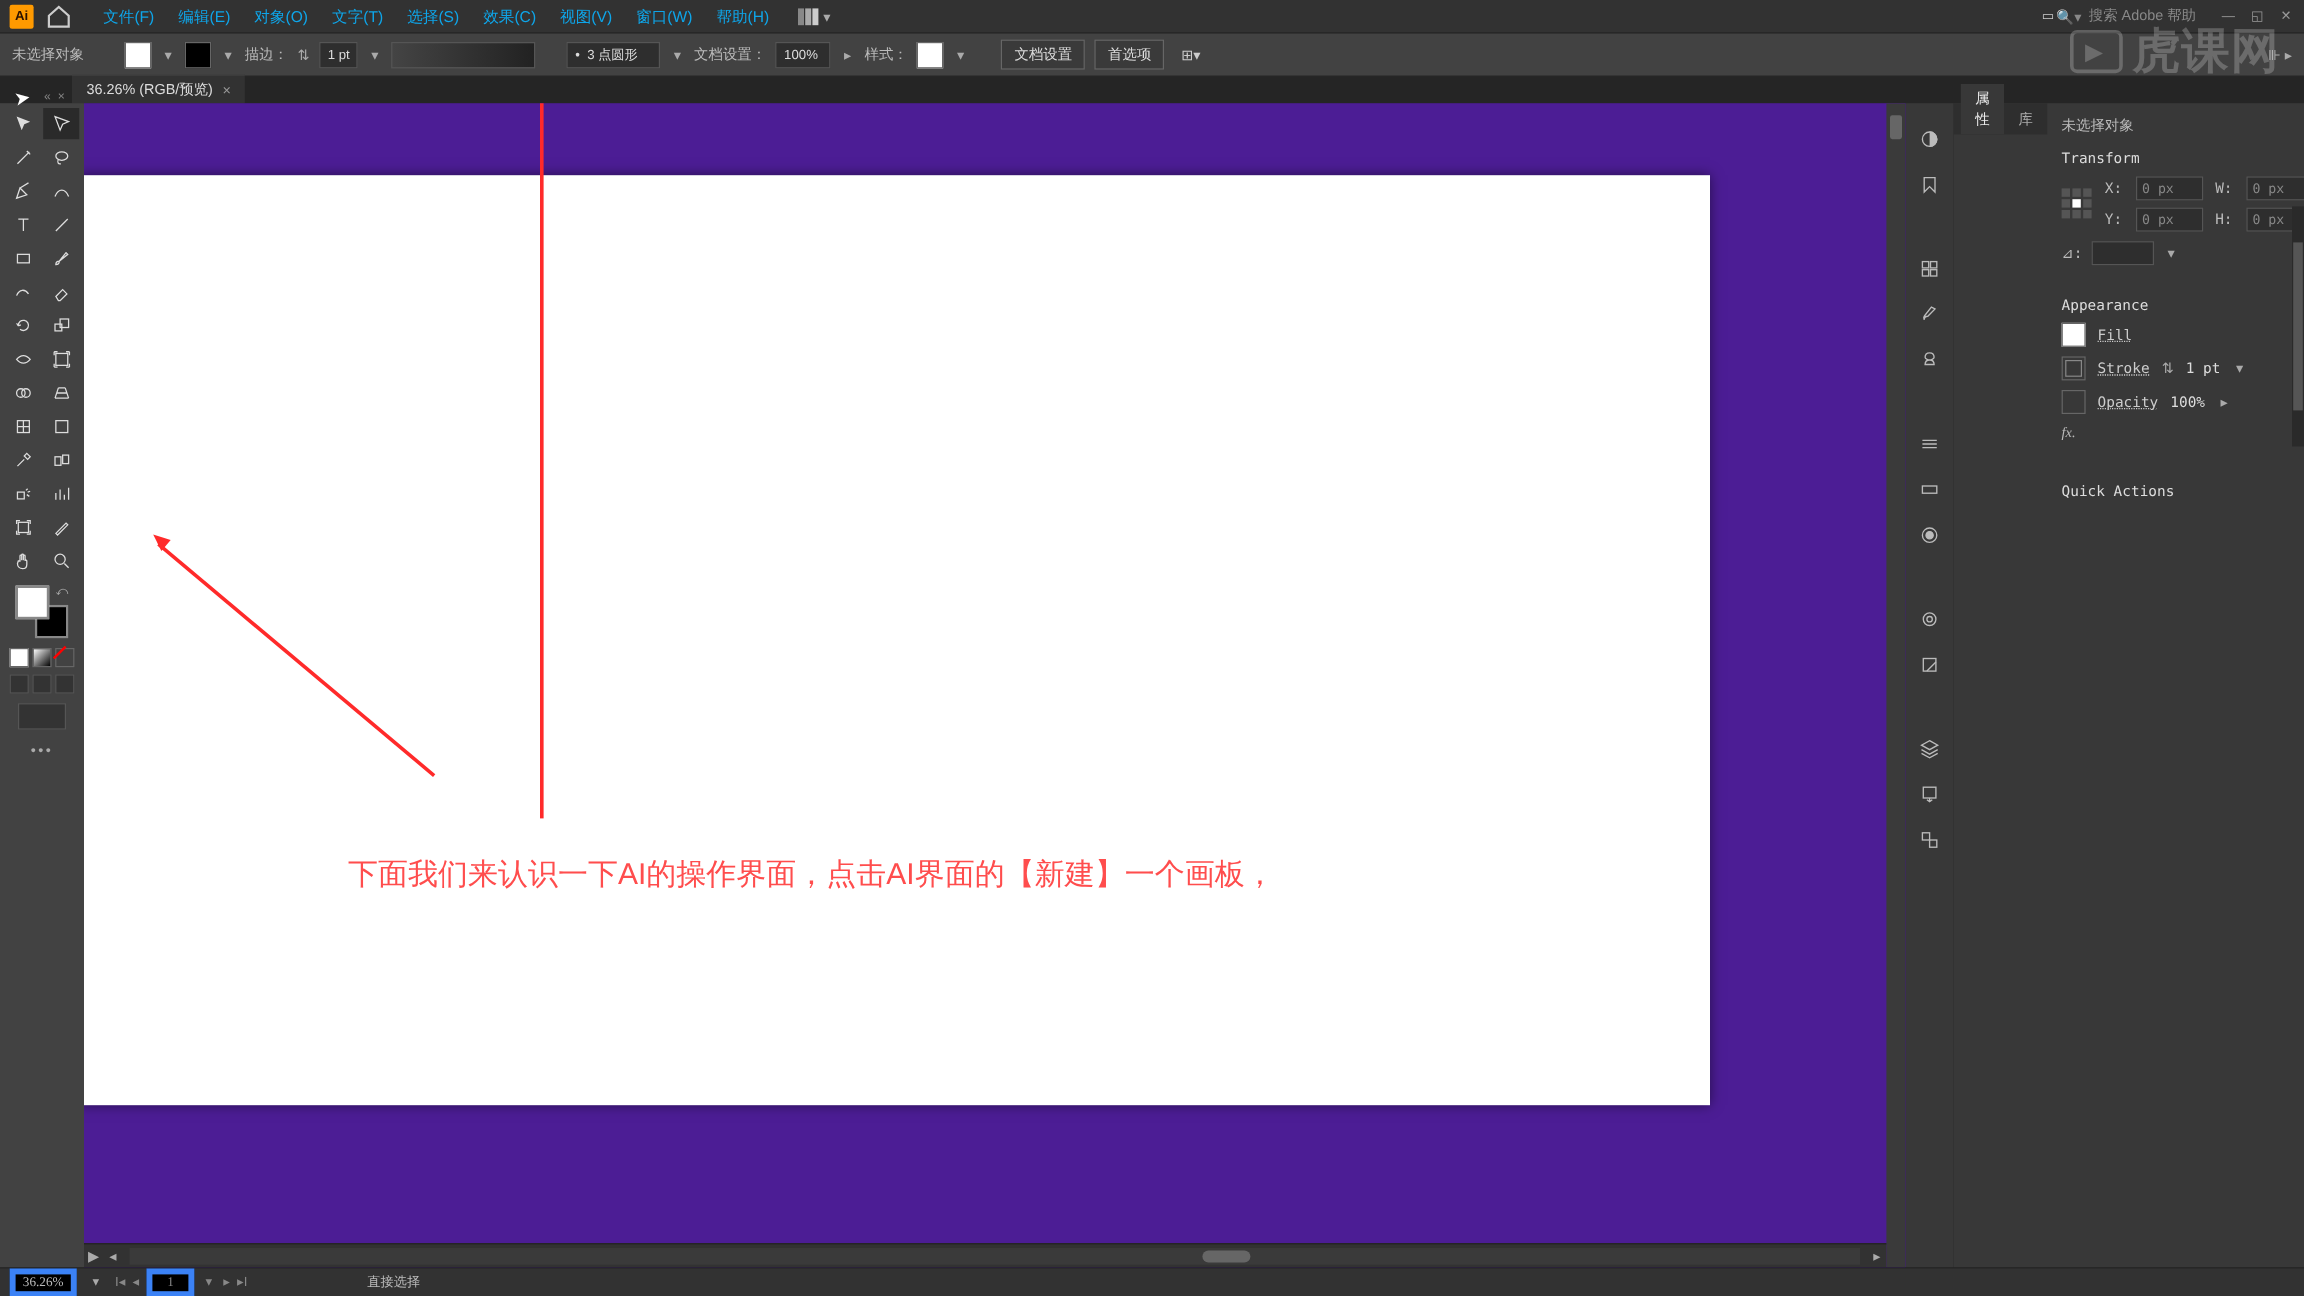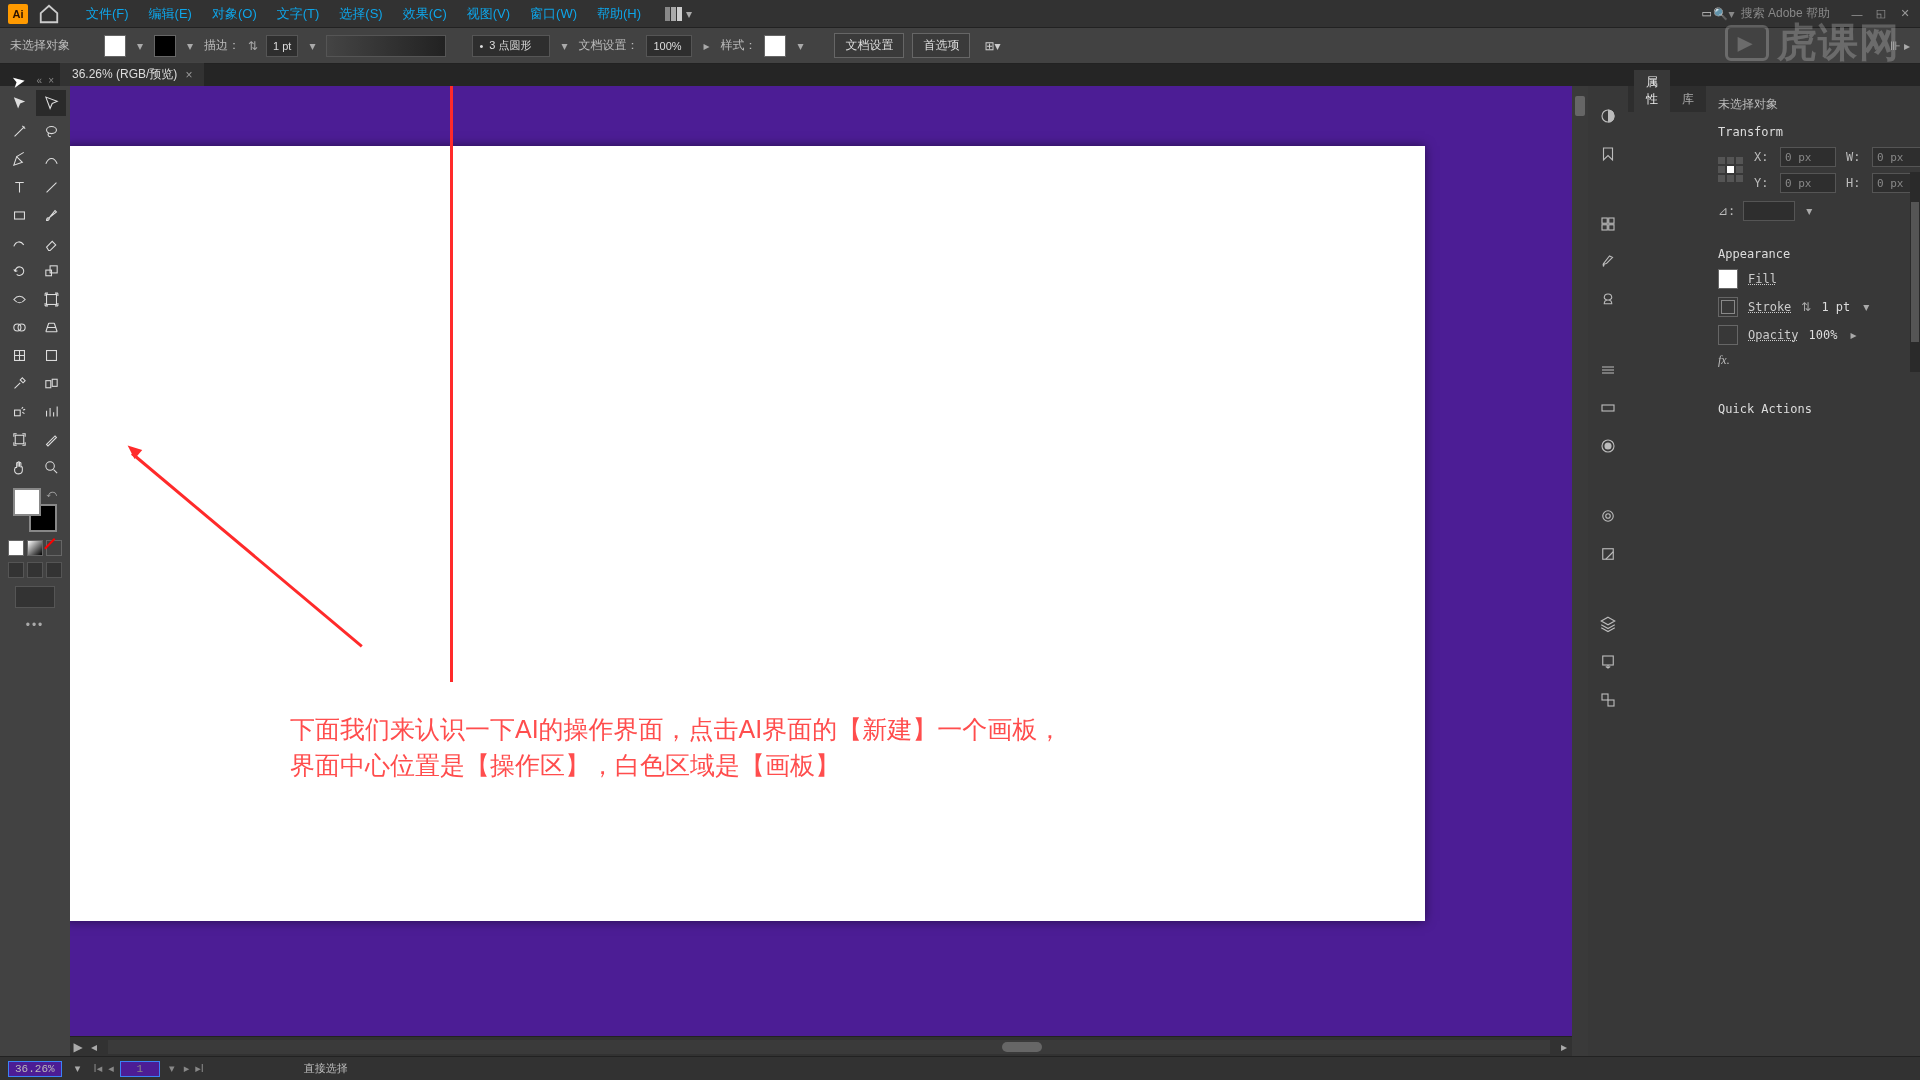--- a/index.html
+++ b/index.html
@@ -88,21 +88,21 @@
 .ap-sw.n{background:#383838;position:relative}
 .ap-sw.n::after{content:"";position:absolute;inset:2px;border:1px solid #888}
 .ap-sw.o{background:#383838}
 .ap-lbl{font-family:monospace;text-decoration:underline dotted;color:#ccc}
 .ap-val{font-family:monospace;color:#ddd}
 .more{text-align:right;color:#aaa;letter-spacing:2px}
 .vtrack{position:absolute;right:0;top:86px;width:10px;height:200px;background:#2a2a2a}
 .vthumb{width:8px;height:140px;background:#555;margin:30px auto}
 
 .statusbar{height:24px;background:#323232;display:flex;align-items:center;padding:0 8px;border-top:1px solid #222;gap:10px;color:#bbb;font-size:11px}
-.sb-in{background:#4c1d95;border:1px solid #3b82f6;padding:1px 6px;font-family:Liberation Mono, monospace}
+.sb-in{background:#000000;border:5px solid #3b82f6;padding:1px 6px;font-family:Liberation Serif, serif}
 .sb-nav{display:flex;gap:6px;align-items:center}
 .sb-nav span{color:#888}
 
 .watermark{position:absolute;top:15px;right:20px;color:rgba(255,255,255,.22);font-size:40px;font-weight:bold;letter-spacing:1px;display:flex;align-items:center;gap:8px;z-index:20}
 .wm-ico{width:44px;height:36px;border:3px solid rgba(255,255,255,.22);border-radius:6px;position:relative}
 .wm-ico::after{content:"▶";position:absolute;left:10px;top:4px;font-size:18px;color:rgba(255,255,255,.22)}
 .mouse-cursor{position:absolute;top:72px;left:12px;z-index:30;color:#fff;font-size:16px;transform:rotate(-10deg)}
 </style>
 </head>
 <body>
@@ -360,21 +360,20 @@
   </div>
 
   <div class="canvas-wrap">
     <div class="artboard"></div>
 
     <div class="annot-line1"></div>
     <div class="annot-arrow2"></div>
     <div class="annot-line2"></div>
     <div class="annot-text">
       <div>下面我们来认识一下AI的操作界面，点击AI界面的【新建】一个画板，</div>
-      <div>界面中心位置是【操作区】，白色区域是【画板】</div>
     </div>
     <div class="vscroll">
         <div class="vscroll-thumb"></div>
       </div>
     <div style="position:absolute;bottom:0;left:0;right:16px">
       <div class="hscroll-row">
         <span class="hscroll-play">▶</span>
         <span class="hscroll-play">◂</span>
         <div class="hscroll-track">
             <div class="hscroll-thumb"></div>

